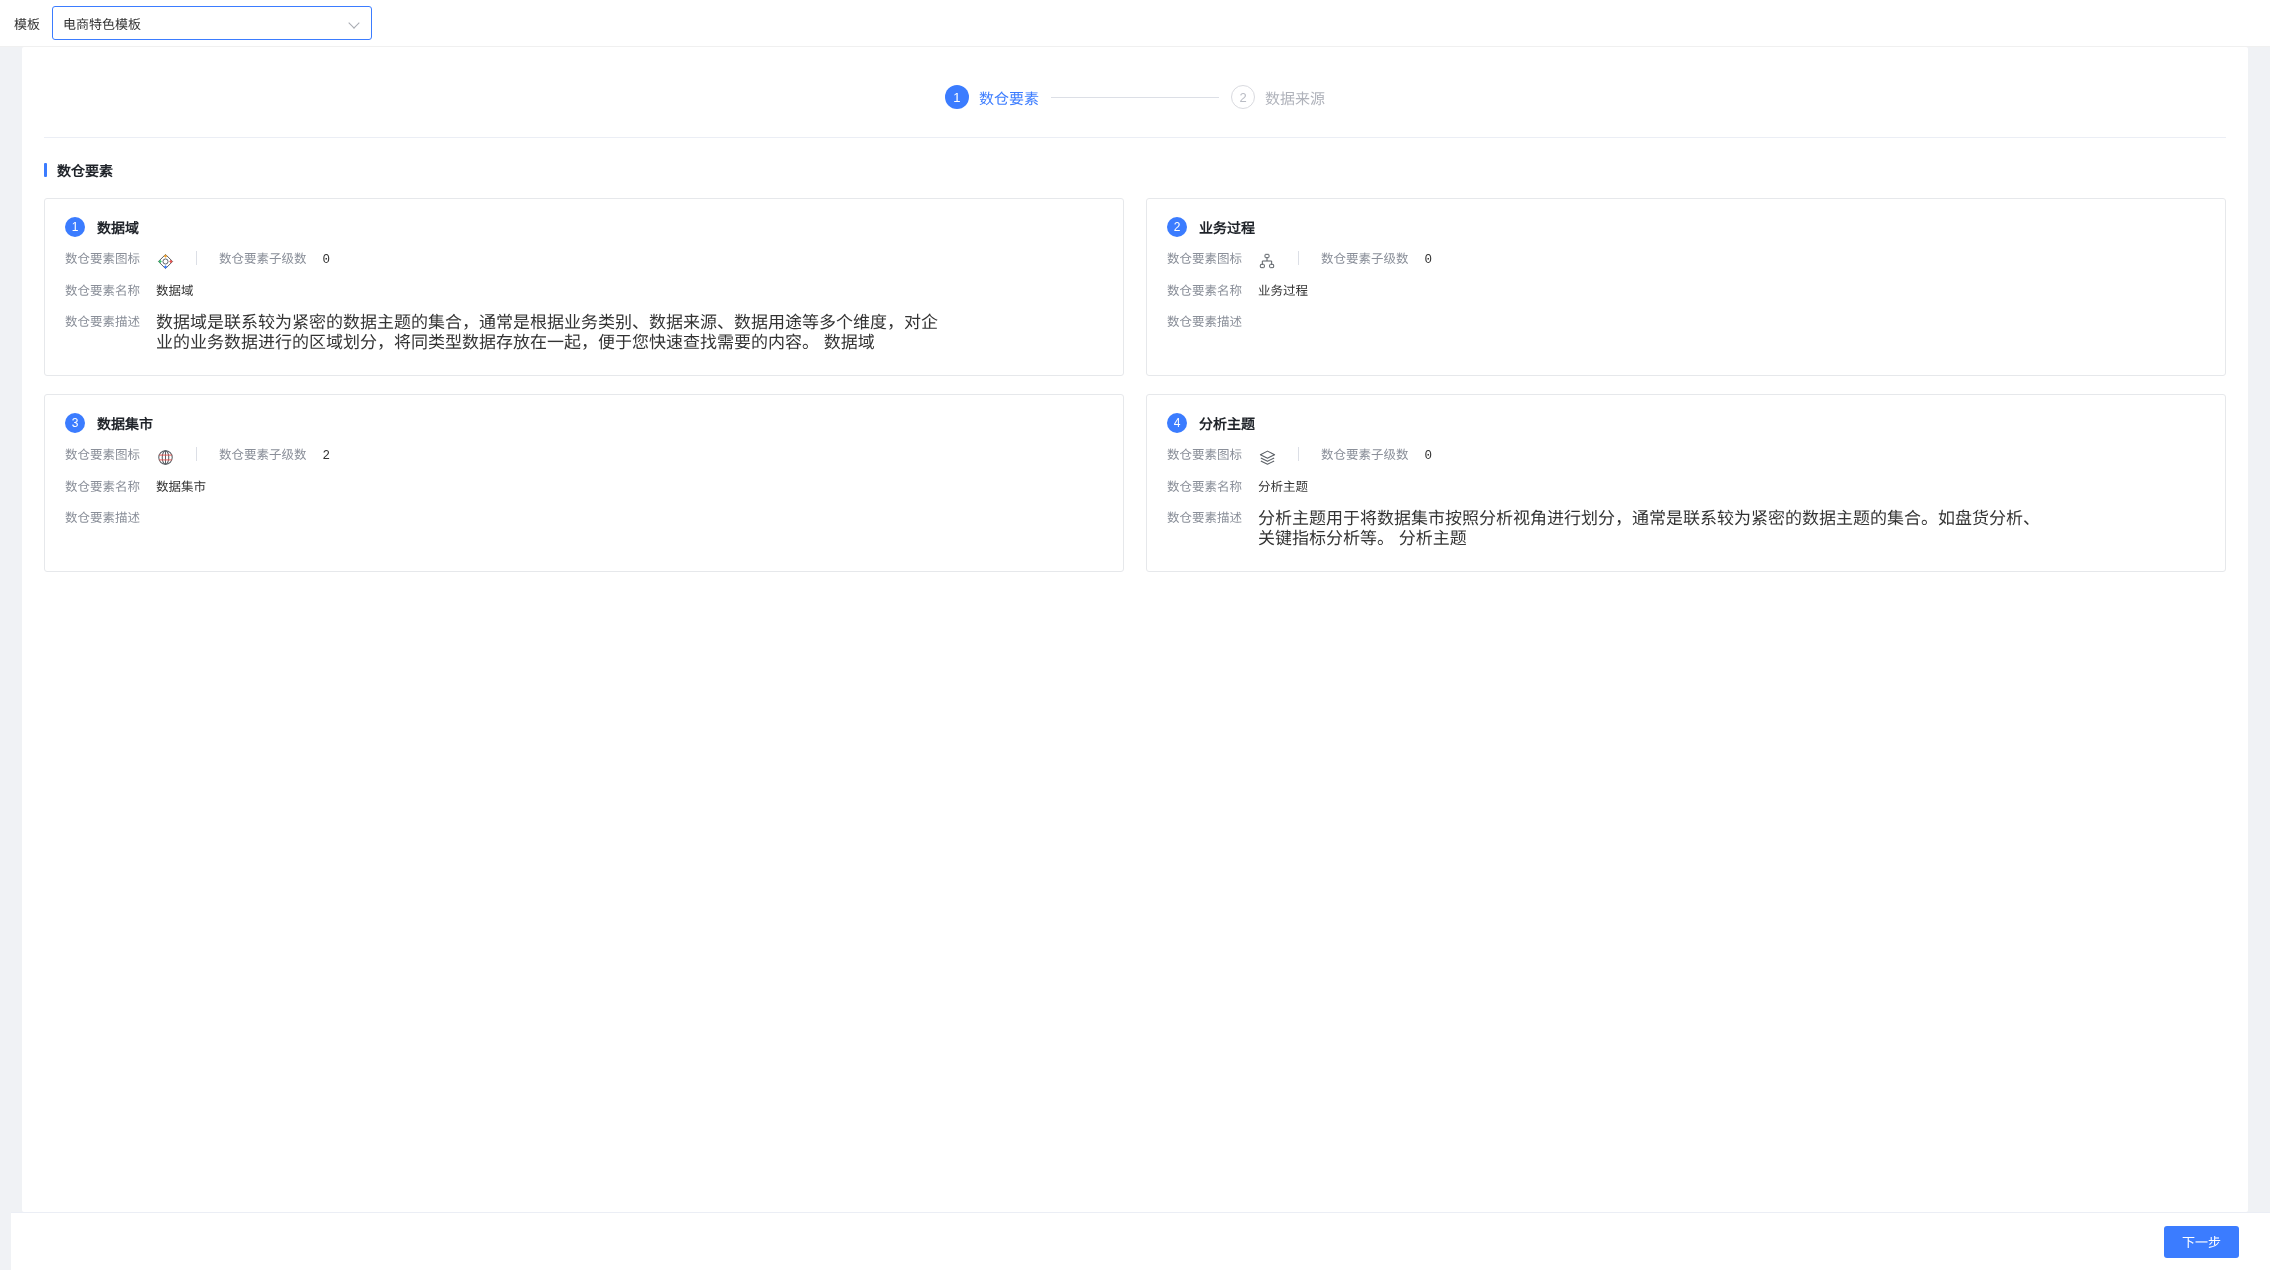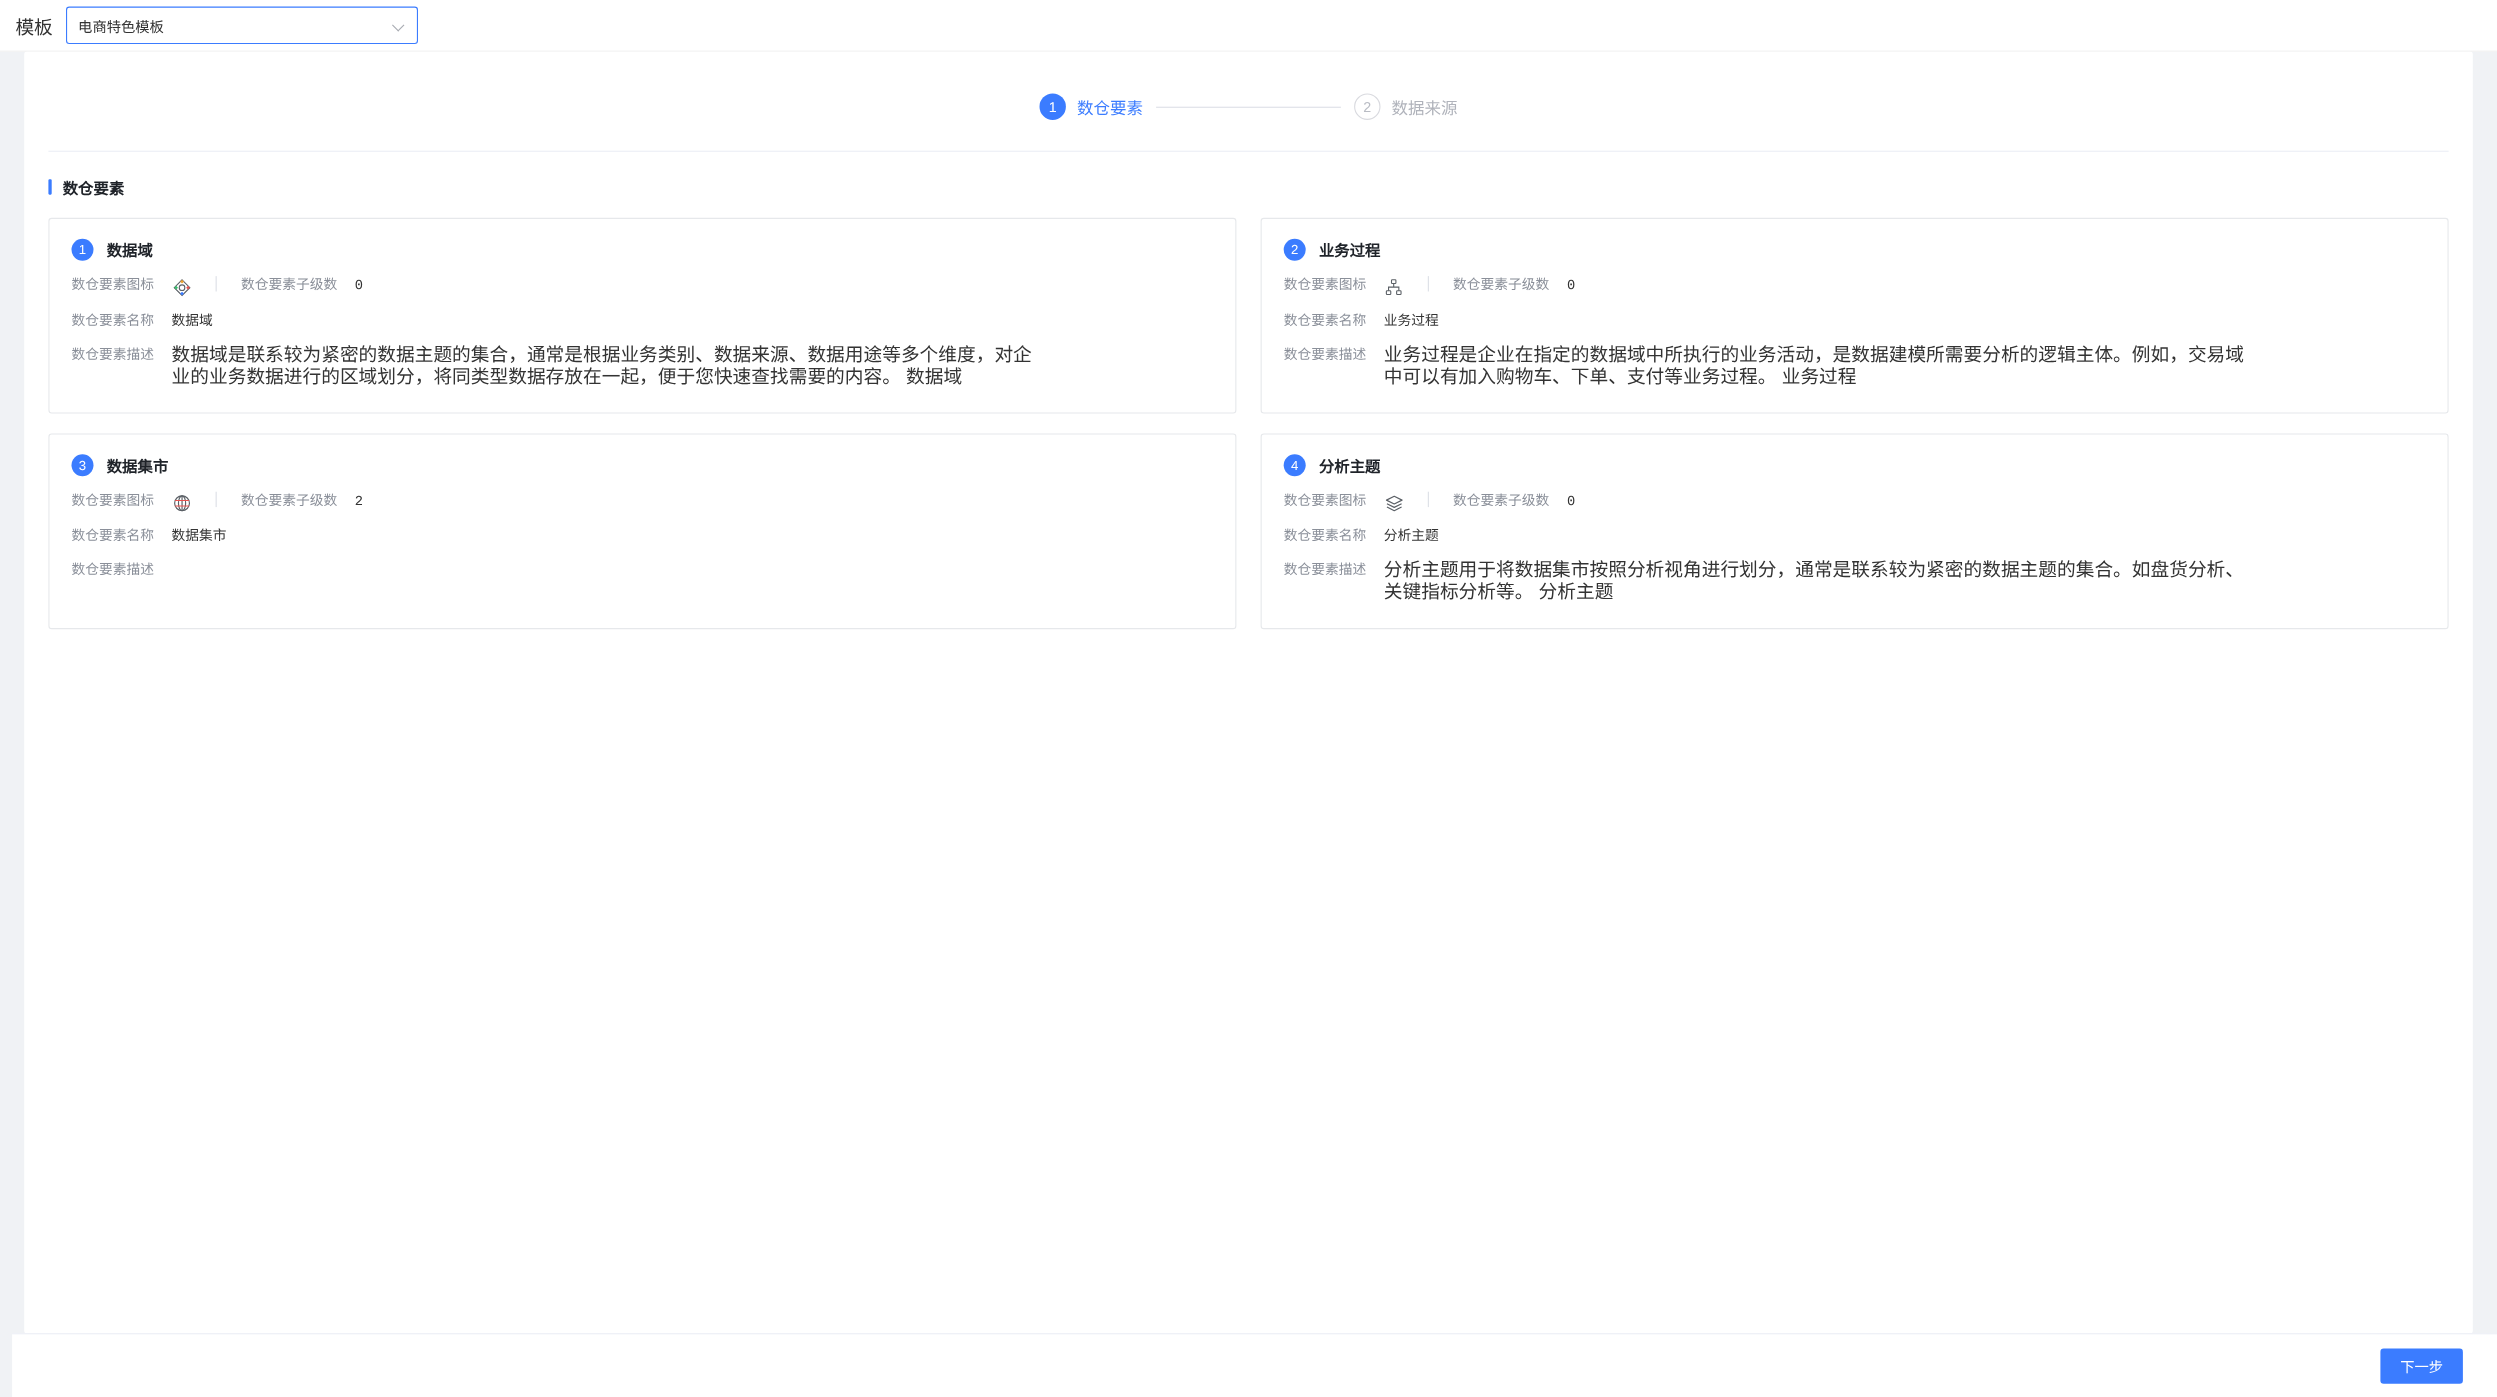--- a/index.html
+++ b/index.html
@@ -17,21 +17,21 @@
   
   .topbar {
     height: 47px;
     background: #ffffff;
     display: flex;
     align-items: center;
     padding-left: 14px;
     border-bottom: 1px solid #f0f0f0;
   }
   .topbar-label {
-    font-size: 17px;
+    font-size: 13px;
     color: #333;
     margin-right: 12px;
     white-space: nowrap;
   }
   .template-select {
     width: 320px;
     height: 31px;
     border: 1px solid #3b7cff;
     border-radius: 3px;
     background: #fff;
@@ -345,21 +345,20 @@
             <span class="field-label">数仓要素子级数</span>
             <span class="field-value">0</span>
           </div>
         </div>
         <div class="field-row">
           <span class="field-label">数仓要素名称</span>
           <span class="field-value">业务过程</span>
         </div>
         <div class="field-row">
           <span class="field-label">数仓要素描述</span>
-          <span class="desc-value">业务过程是企业在指定的数据域中所执行的业务活动，是数据建模所需要分析的逻辑主体。例如，交易域中可以有加入购物车、下单、支付等业务过程。 业务过程</span>
         </div>
       </div>
 
       <div class="elem-card">
         <div class="elem-head">
           <span class="idx-badge">3</span>
           <span class="elem-name-title">数据集市</span>
         </div>
         <div class="field-row">
           <div class="inline-group">

